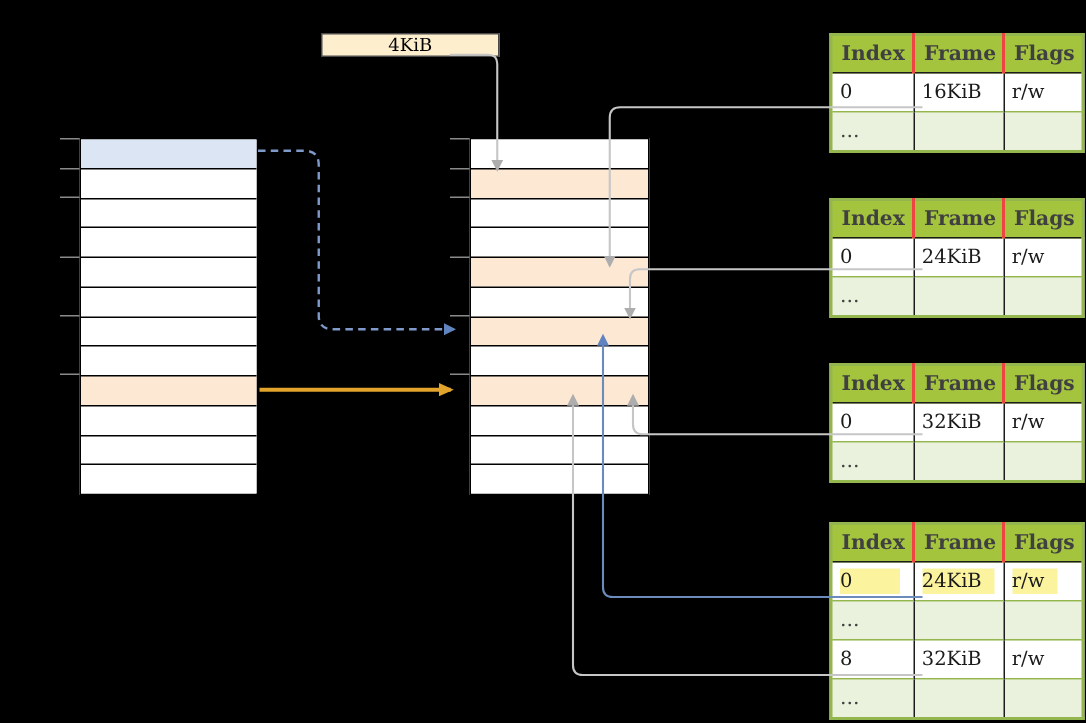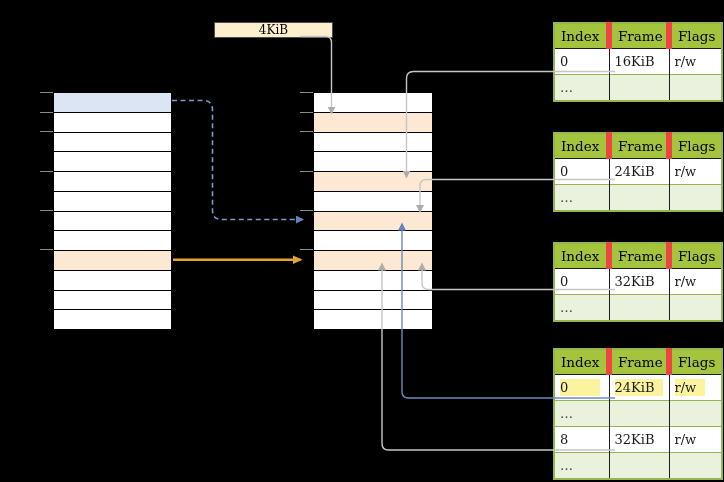--- a/index.html
+++ b/index.html
@@ -28,23 +28,23 @@
   
   #size-box{position:absolute;left:182px;top:22px;width:119px;height:16px;box-sizing:border-box;
     background:var(--box-cream);border:1px solid #4a4a4a;color:#000;font-size:12px;line-height:14px;text-align:center;margin-left:32px;}
 
   
   .ptable-wrap{position:absolute;left:553px;width:168px;}
   #table-1{top:22px;} #table-2{top:132px;} #table-3{top:242px;} #table-4{top:348px;}
   table.ptable{width:168px;border-collapse:collapse;border:2px solid var(--table-border-green);
     table-layout:fixed;background:#fff;}
   table.ptable col.c1{width:55px;} table.ptable col.c2{width:60px;} table.ptable col.c3{width:53px;}
-  table.ptable th{background:var(--table-header-green);color:#000000;font-weight:normal;font-size:13.5px;
+  table.ptable th{background:var(--table-header-green);color:#404040;font-weight:bold;font-size:13.5px;
     height:24px;text-align:left;padding:0 0 0 6px;border-bottom:1px solid var(--line-black);}
-  table.ptable th + th{border-left:6px solid #ef4444;}
+  table.ptable th + th{border-left:2px solid #ef4444;}
   table.ptable td{height:25px;font-size:13px;color:#1a1a1a;text-align:left;padding:0 0 0 5px;vertical-align:middle;}
   table.ptable td + td{border-left:1px solid var(--line-black);}
   table.ptable tbody tr + tr td{border-top:1px solid var(--table-border-green);}
   table.ptable tr.ellipsis td{background:var(--row-ellipsis-green);color:#3f3f3f;}
   .hl{background:var(--highlight-yellow);padding:1px 9px 1px 0;}
   .hl-wide{padding-right:32px;}
 
   
   #connectors{position:absolute;left:0;top:0;width:724px;height:482px;pointer-events:none;z-index:5;}
 </style>

